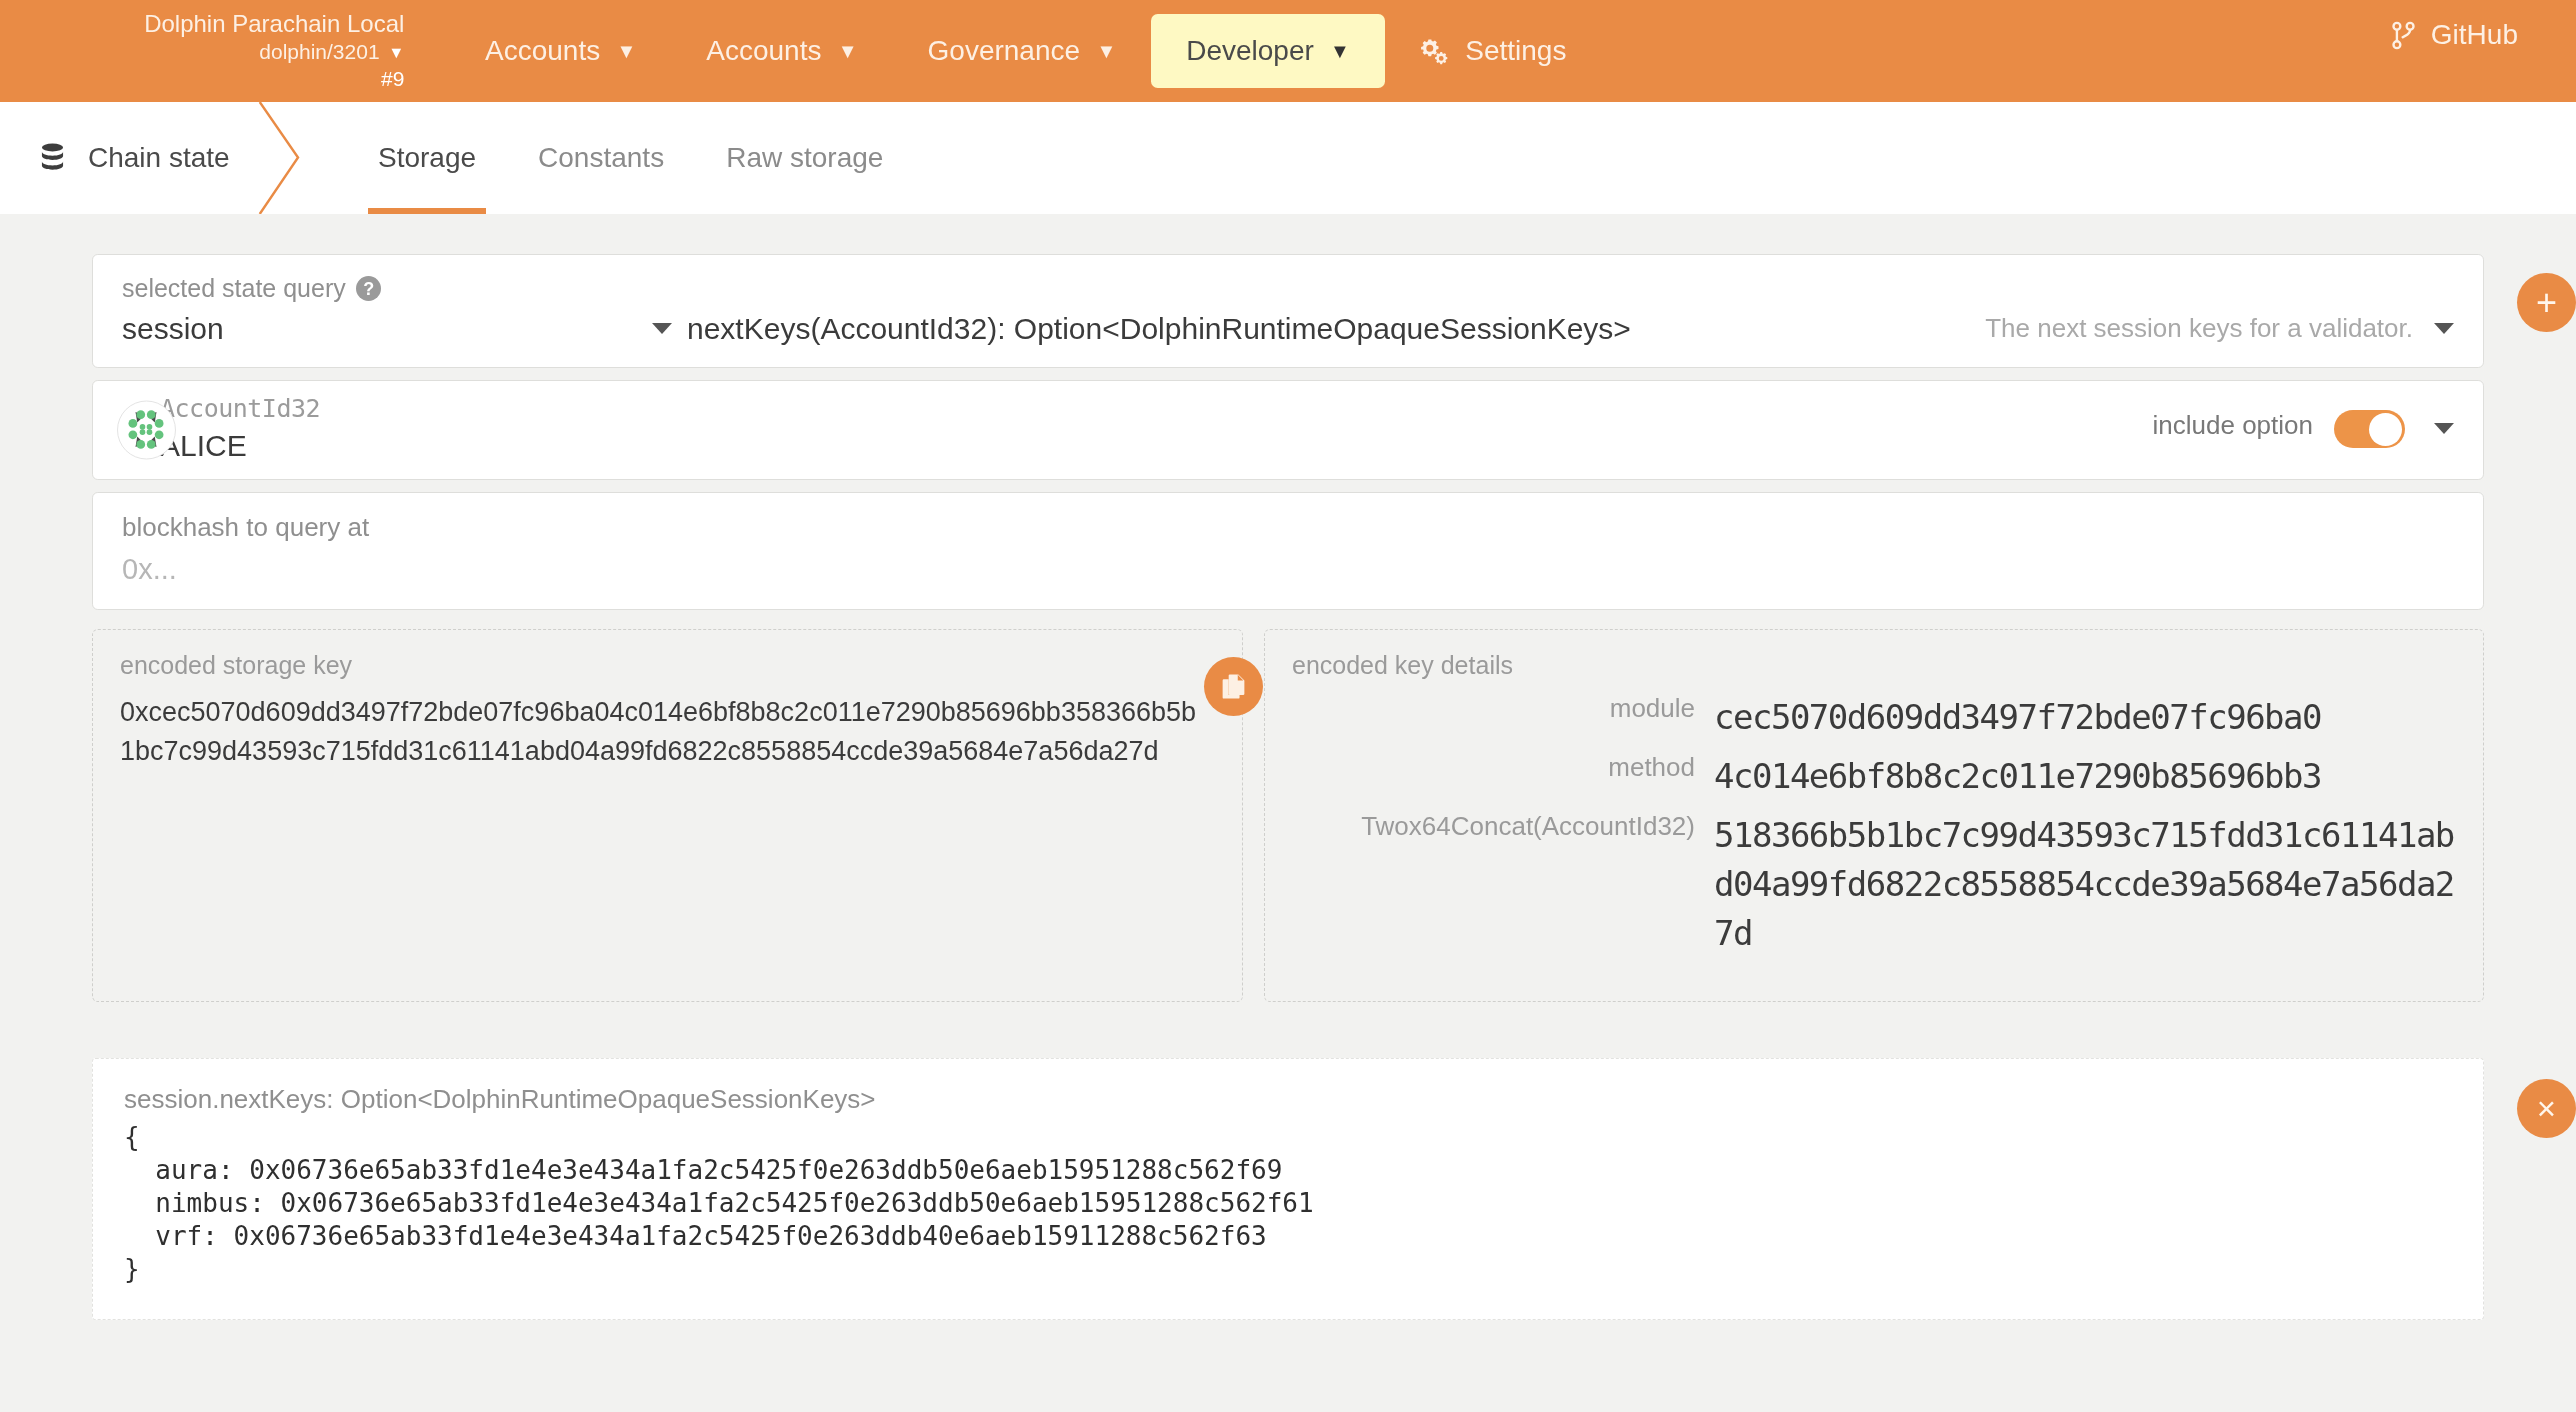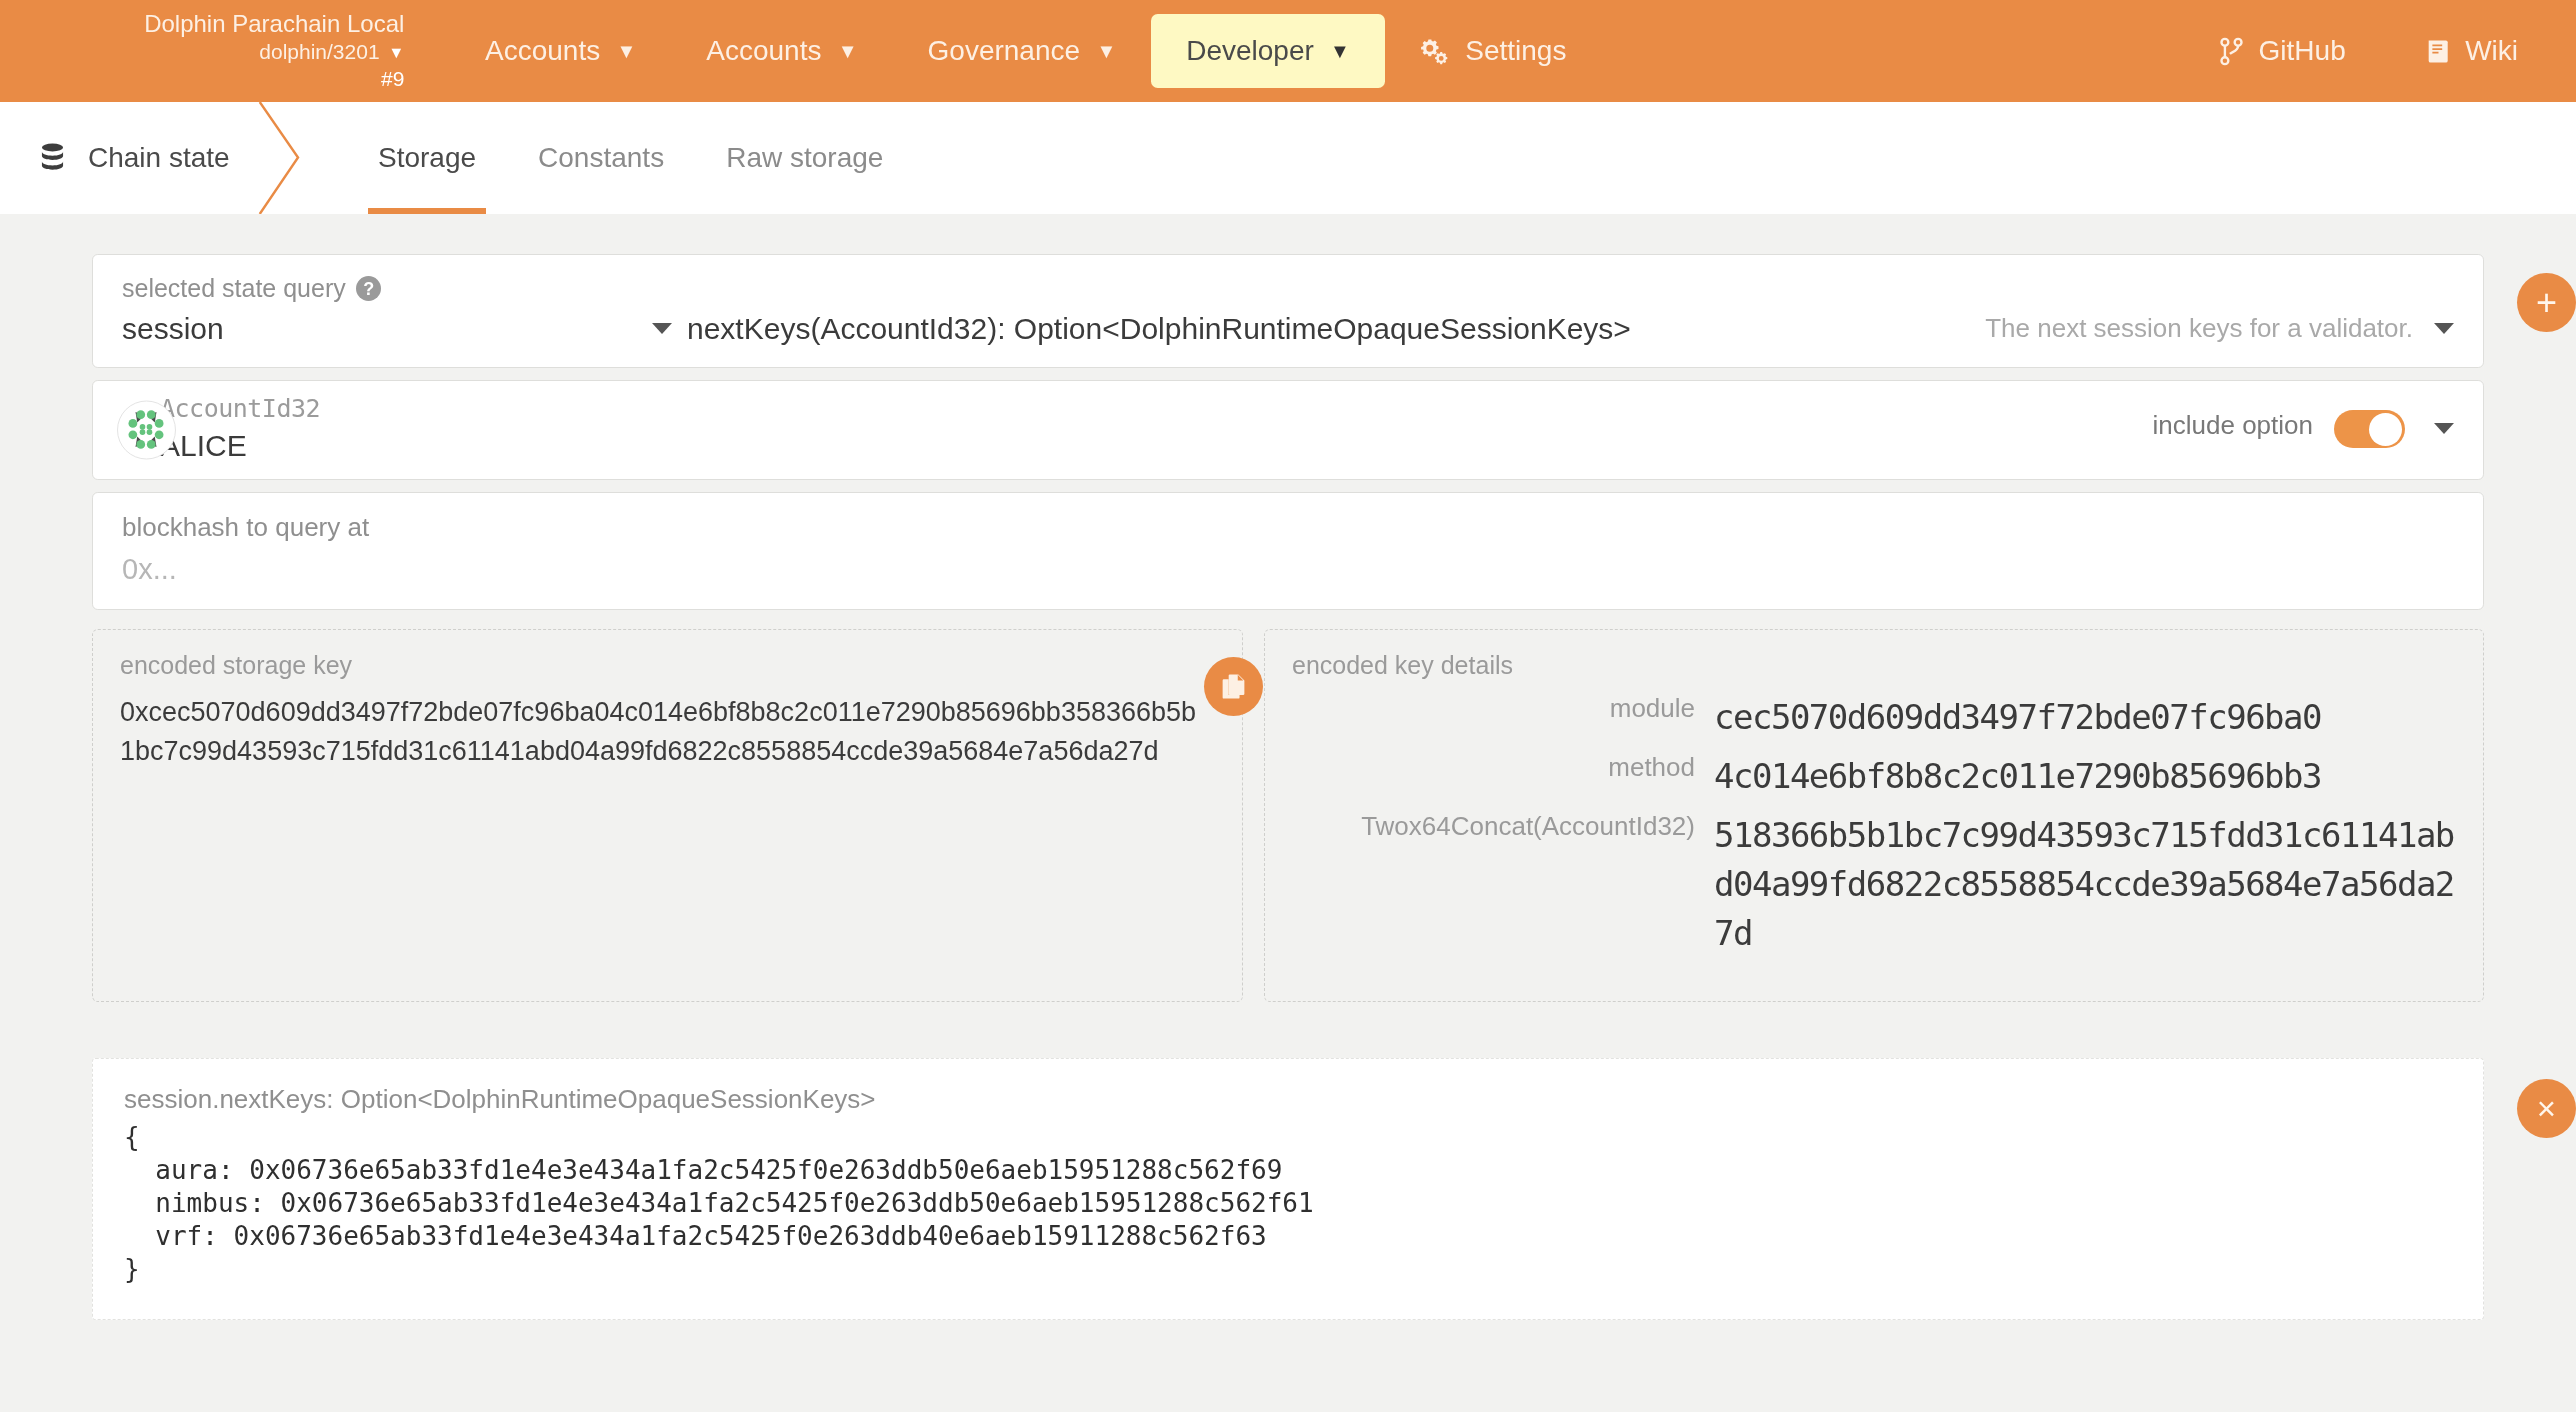--- a/index.html
+++ b/index.html
@@ -34,21 +34,21 @@
     border-radius: 6.7px;
     cursor: pointer;
   }
   .nav-item .caret { font-size: 20px; }
   .nav-item.active {
     background: #fef9c3; color: #4a4a4a;
   }
   .nav-item.active .caret { color: #333; }
   .nav-right {
     position: absolute; right: 35px; top: 0; height: 102px;
-    display: flex; align-items: center; gap: 33px;
+    display: flex; align-items: center; gap: 33px; flex-direction: column;
   }
   .nav-right .nav-item { padding: 19px 23px; gap: 13.4px; }
   .ic { display: inline-flex; align-items: center; justify-content: center; }
   
   .tabbar {
     height: 112px; background: #fff;
     display: flex; align-items: stretch;
     position: relative;
   }
   .crumb {

